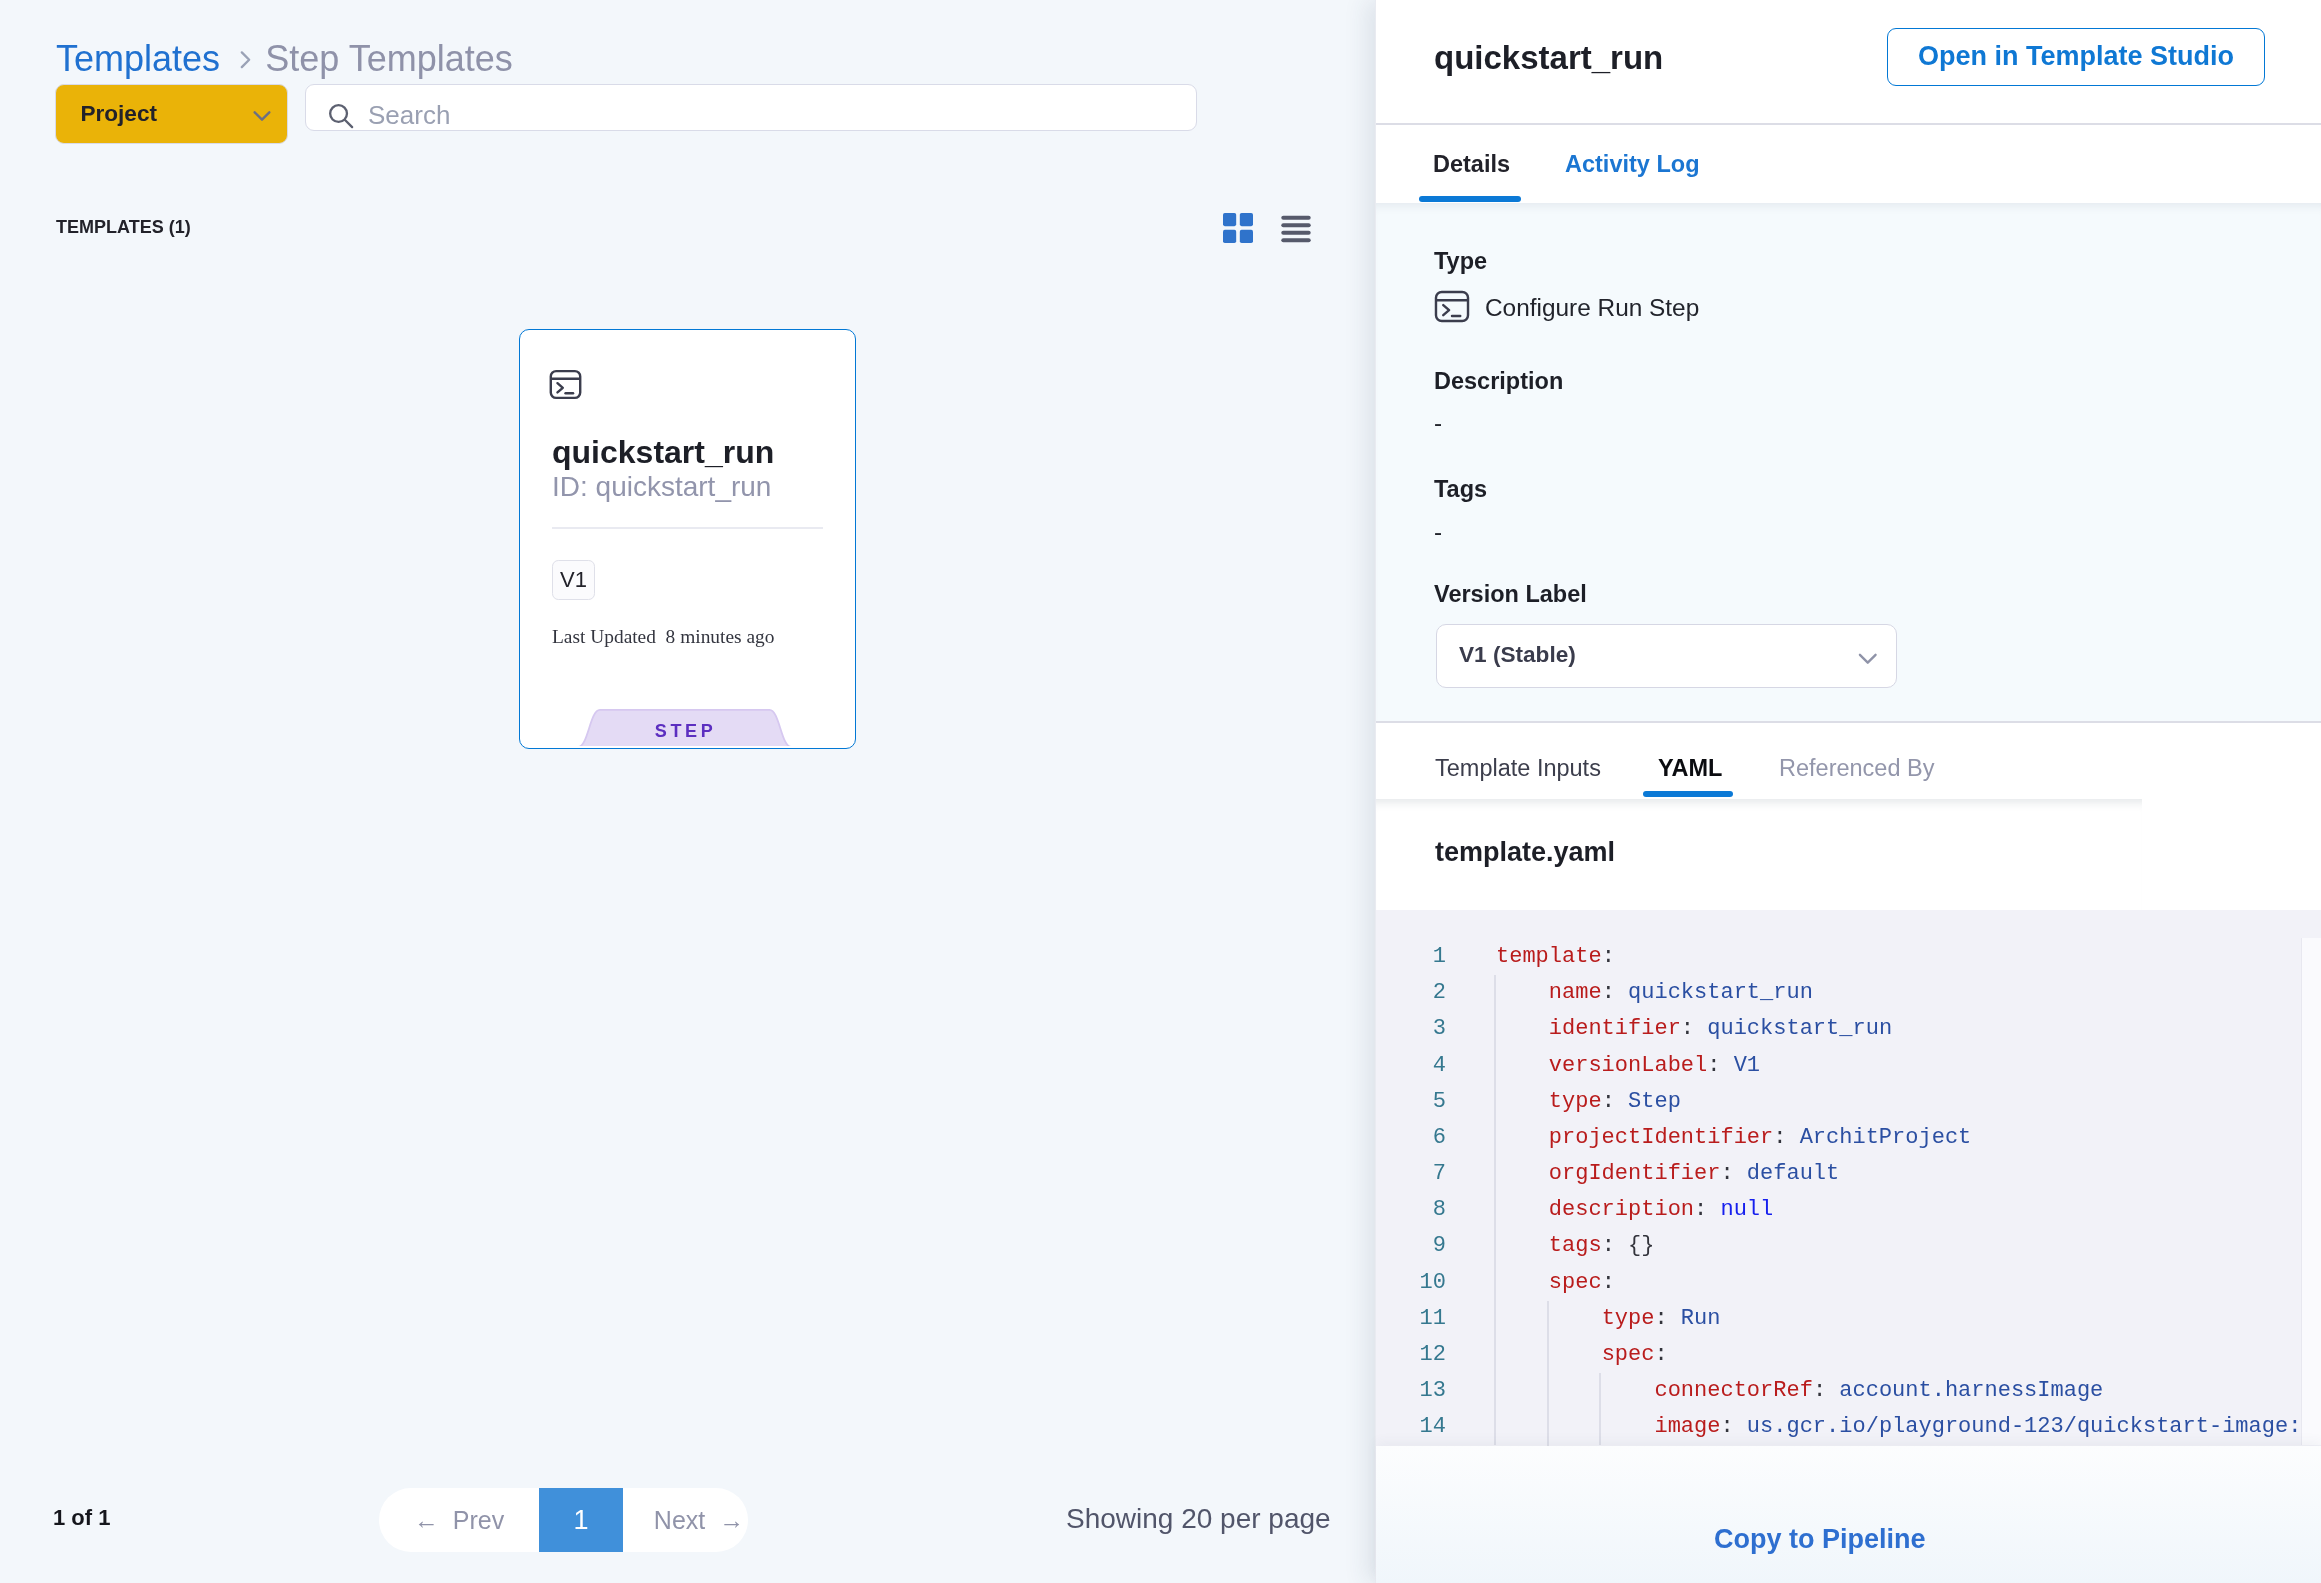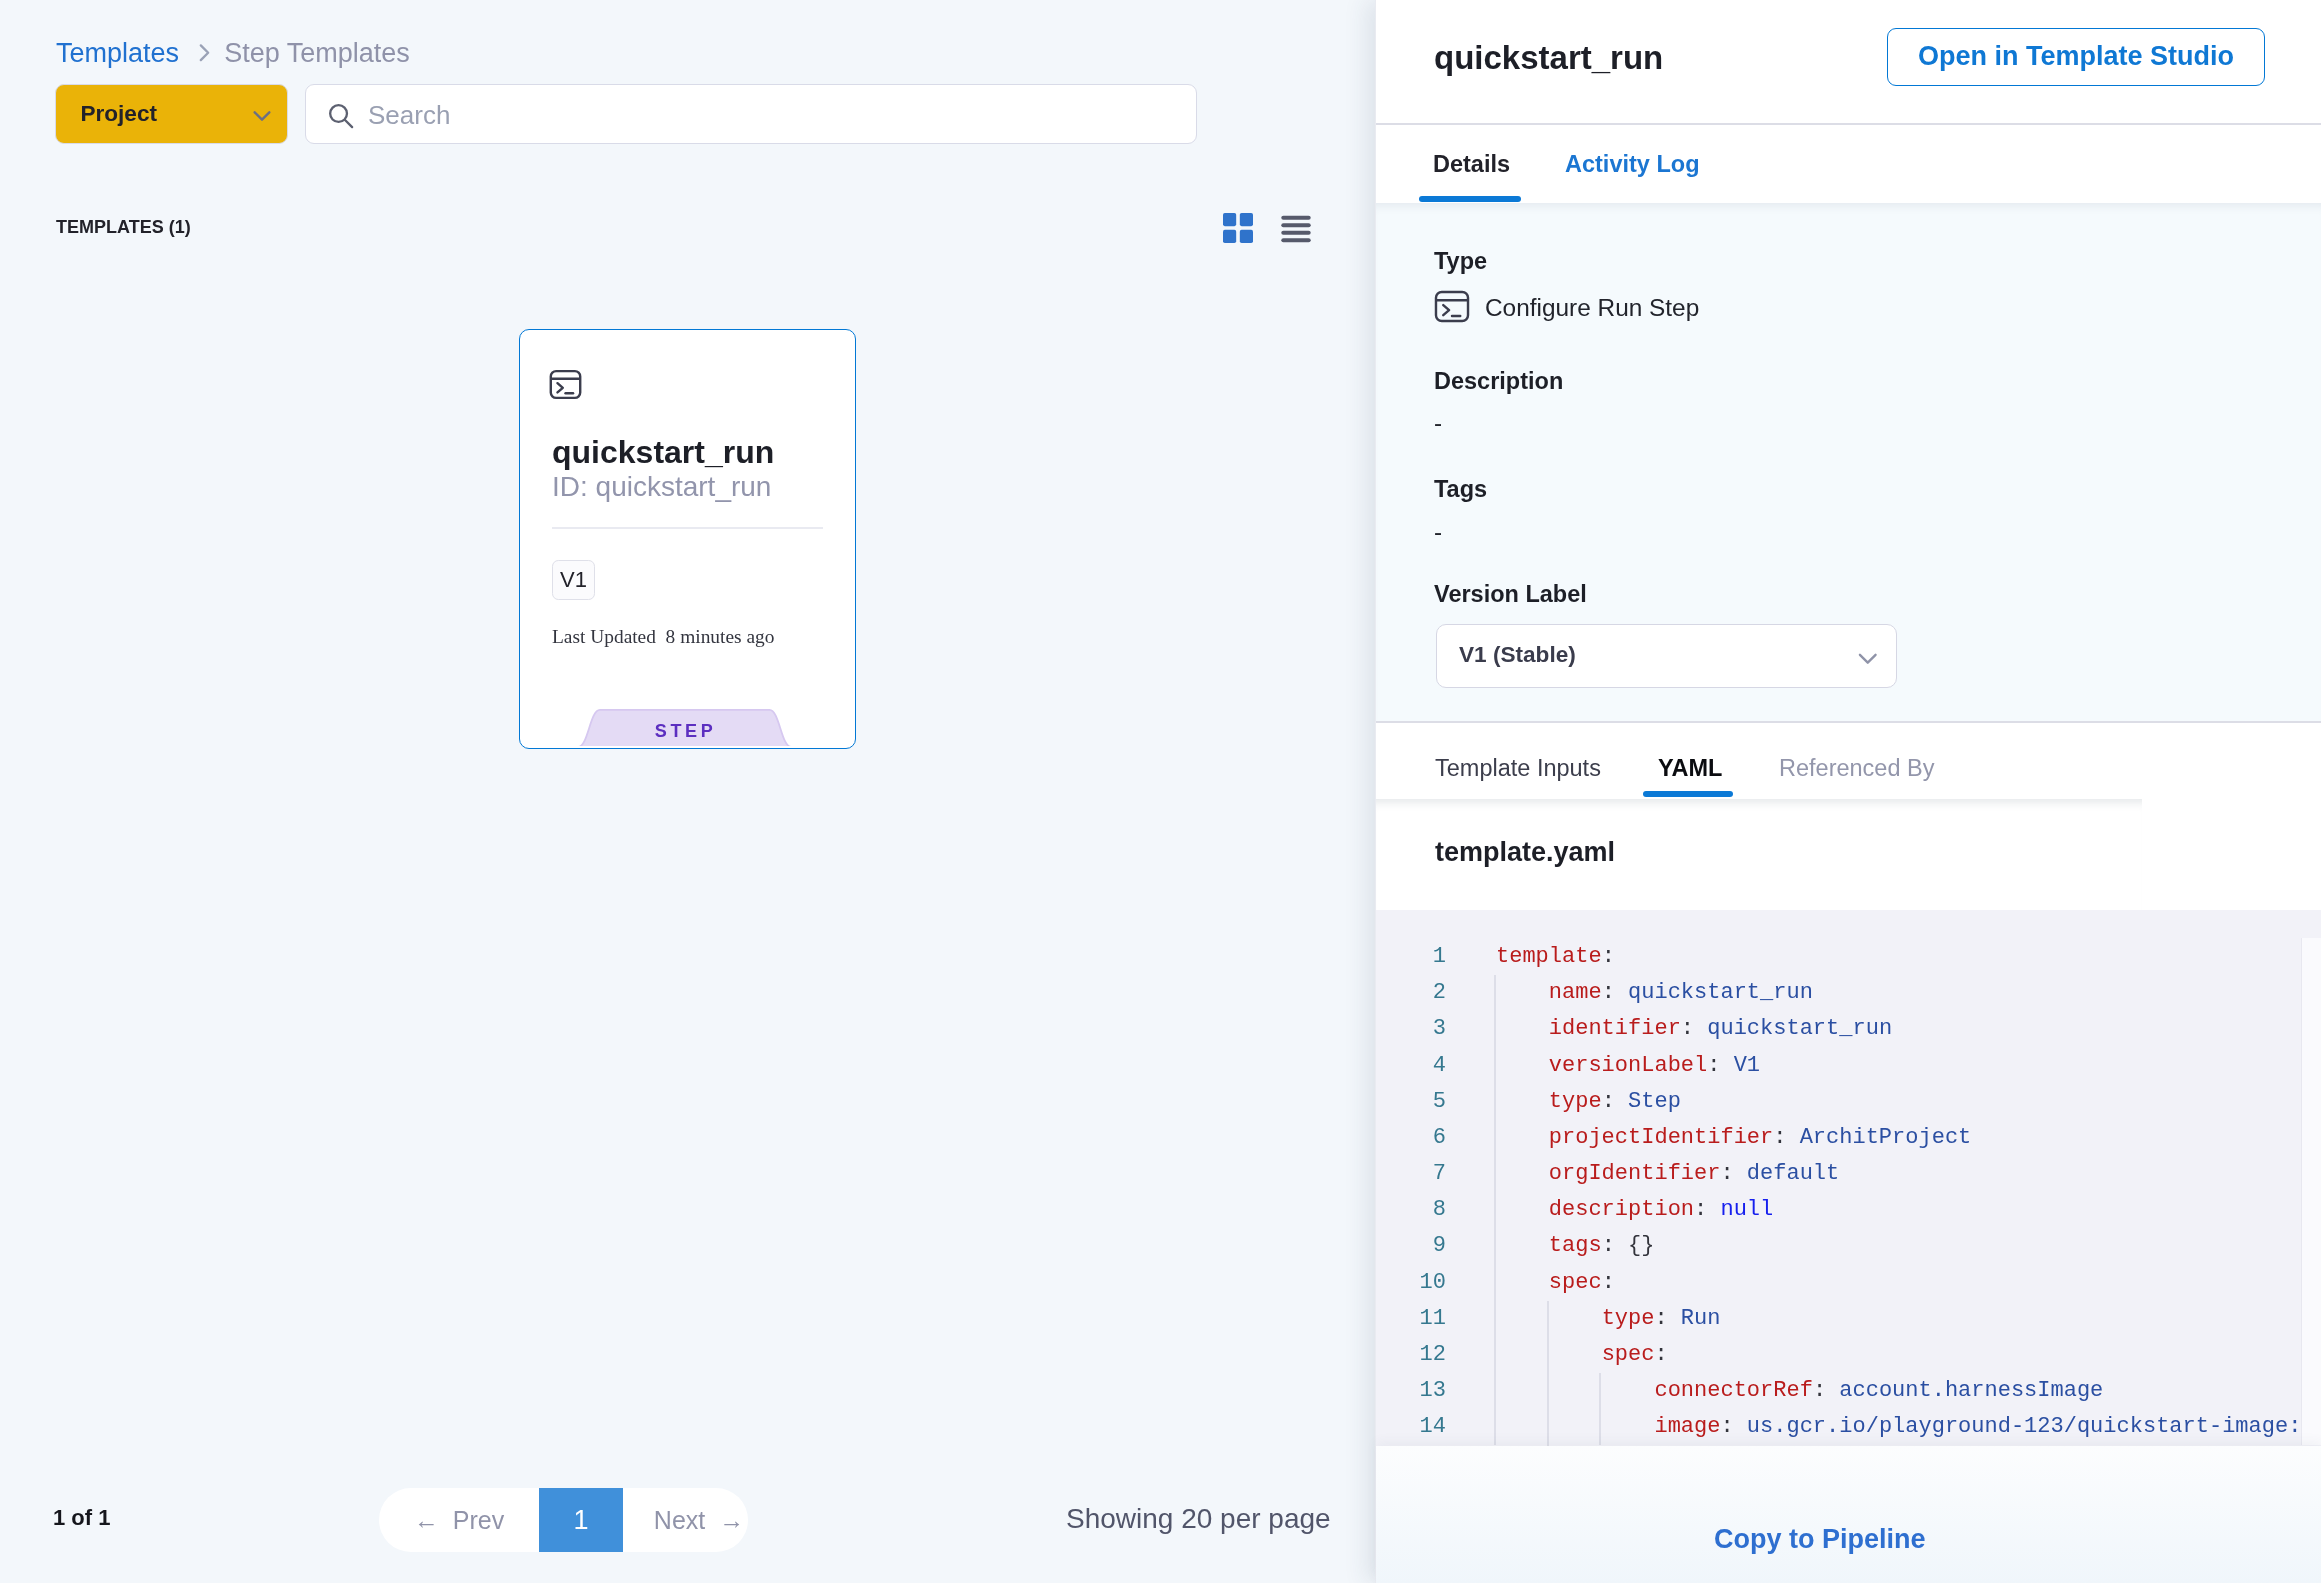--- a/index.html
+++ b/index.html
@@ -2,25 +2,25 @@
 <html style="font-size:14.5px"><head>
 <meta charset="utf-8">
 <style>
   * { margin:0; padding:0; box-sizing:border-box; }
   html,body { width:2321px; height:1583px; overflow:hidden; }
   body { font-family:"Liberation Sans", sans-serif; color:#22222a; }
   .abs { position:absolute; }
   .page { position:relative; width:2321px; height:1583px; background:#f3f7fb; overflow:hidden; }
 
   
-  .crumb { top:38px; left:56px; font-size:27px; color:#8f92a9; }
+  .crumb { top:38px; left:56px; font-size:36px; color:#8f92a9; }
   .crumb a { color:#2071d0; text-decoration:none; }
   .selbox { left:55px; top:84px; width:233px; height:60px; background:#eab308; border:1.8px solid #d9dbe8; border-radius:9px; }
   .selbox .lab { position:absolute; left:24.4px; top:16.3px; font-size:22.6px; font-weight:700; color:#22222a; }
-  .searchbox { left:305px; top:84px; width:892px; height:60px; background:#fff; border:1.8px solid #d9dbe8; border-radius:9px; }
+  .searchbox { left:305px; top:84px; width:892px; height:47px; background:#fff; border:1.8px solid #d9dbe8; border-radius:9px; }
   .searchbox .ph { position:absolute; left:62px; top:15.4px; font-size:26px; color:#9aa0b2; }
   .tcount { left:56px; top:217px; font-size:18px; font-weight:700; color:#22222a; }
 
   
   .card { left:519px; top:329px; width:337px; height:420px; background:#fff; border:1.8px solid #0278d5; border-radius:10px; overflow:hidden; }
   .card .title { position:absolute; left:32px; top:104px; font-size:32px; font-weight:700; color:#1d1f27; }
   .card .cid  { position:absolute; left:32px; top:141px; font-size:28px; color:#9295ac; }
   .card .div  { position:absolute; left:32px; right:32px; top:197px; height:1.8px; background:#e9eaf1; }
   .card .chip { position:absolute; left:32px; top:230px; width:43px; height:40px; background:#fbfbfd; border:1.8px solid #dfe0e9; border-radius:6.3px; text-align:center; line-height:38px; font-size:22px; color:#22222a; }
   .card .lu { position:absolute; left:32px; top:296px; font-size:19.4px; color:#33353f; white-space:nowrap;font-family:Liberation Serif, serif; }

